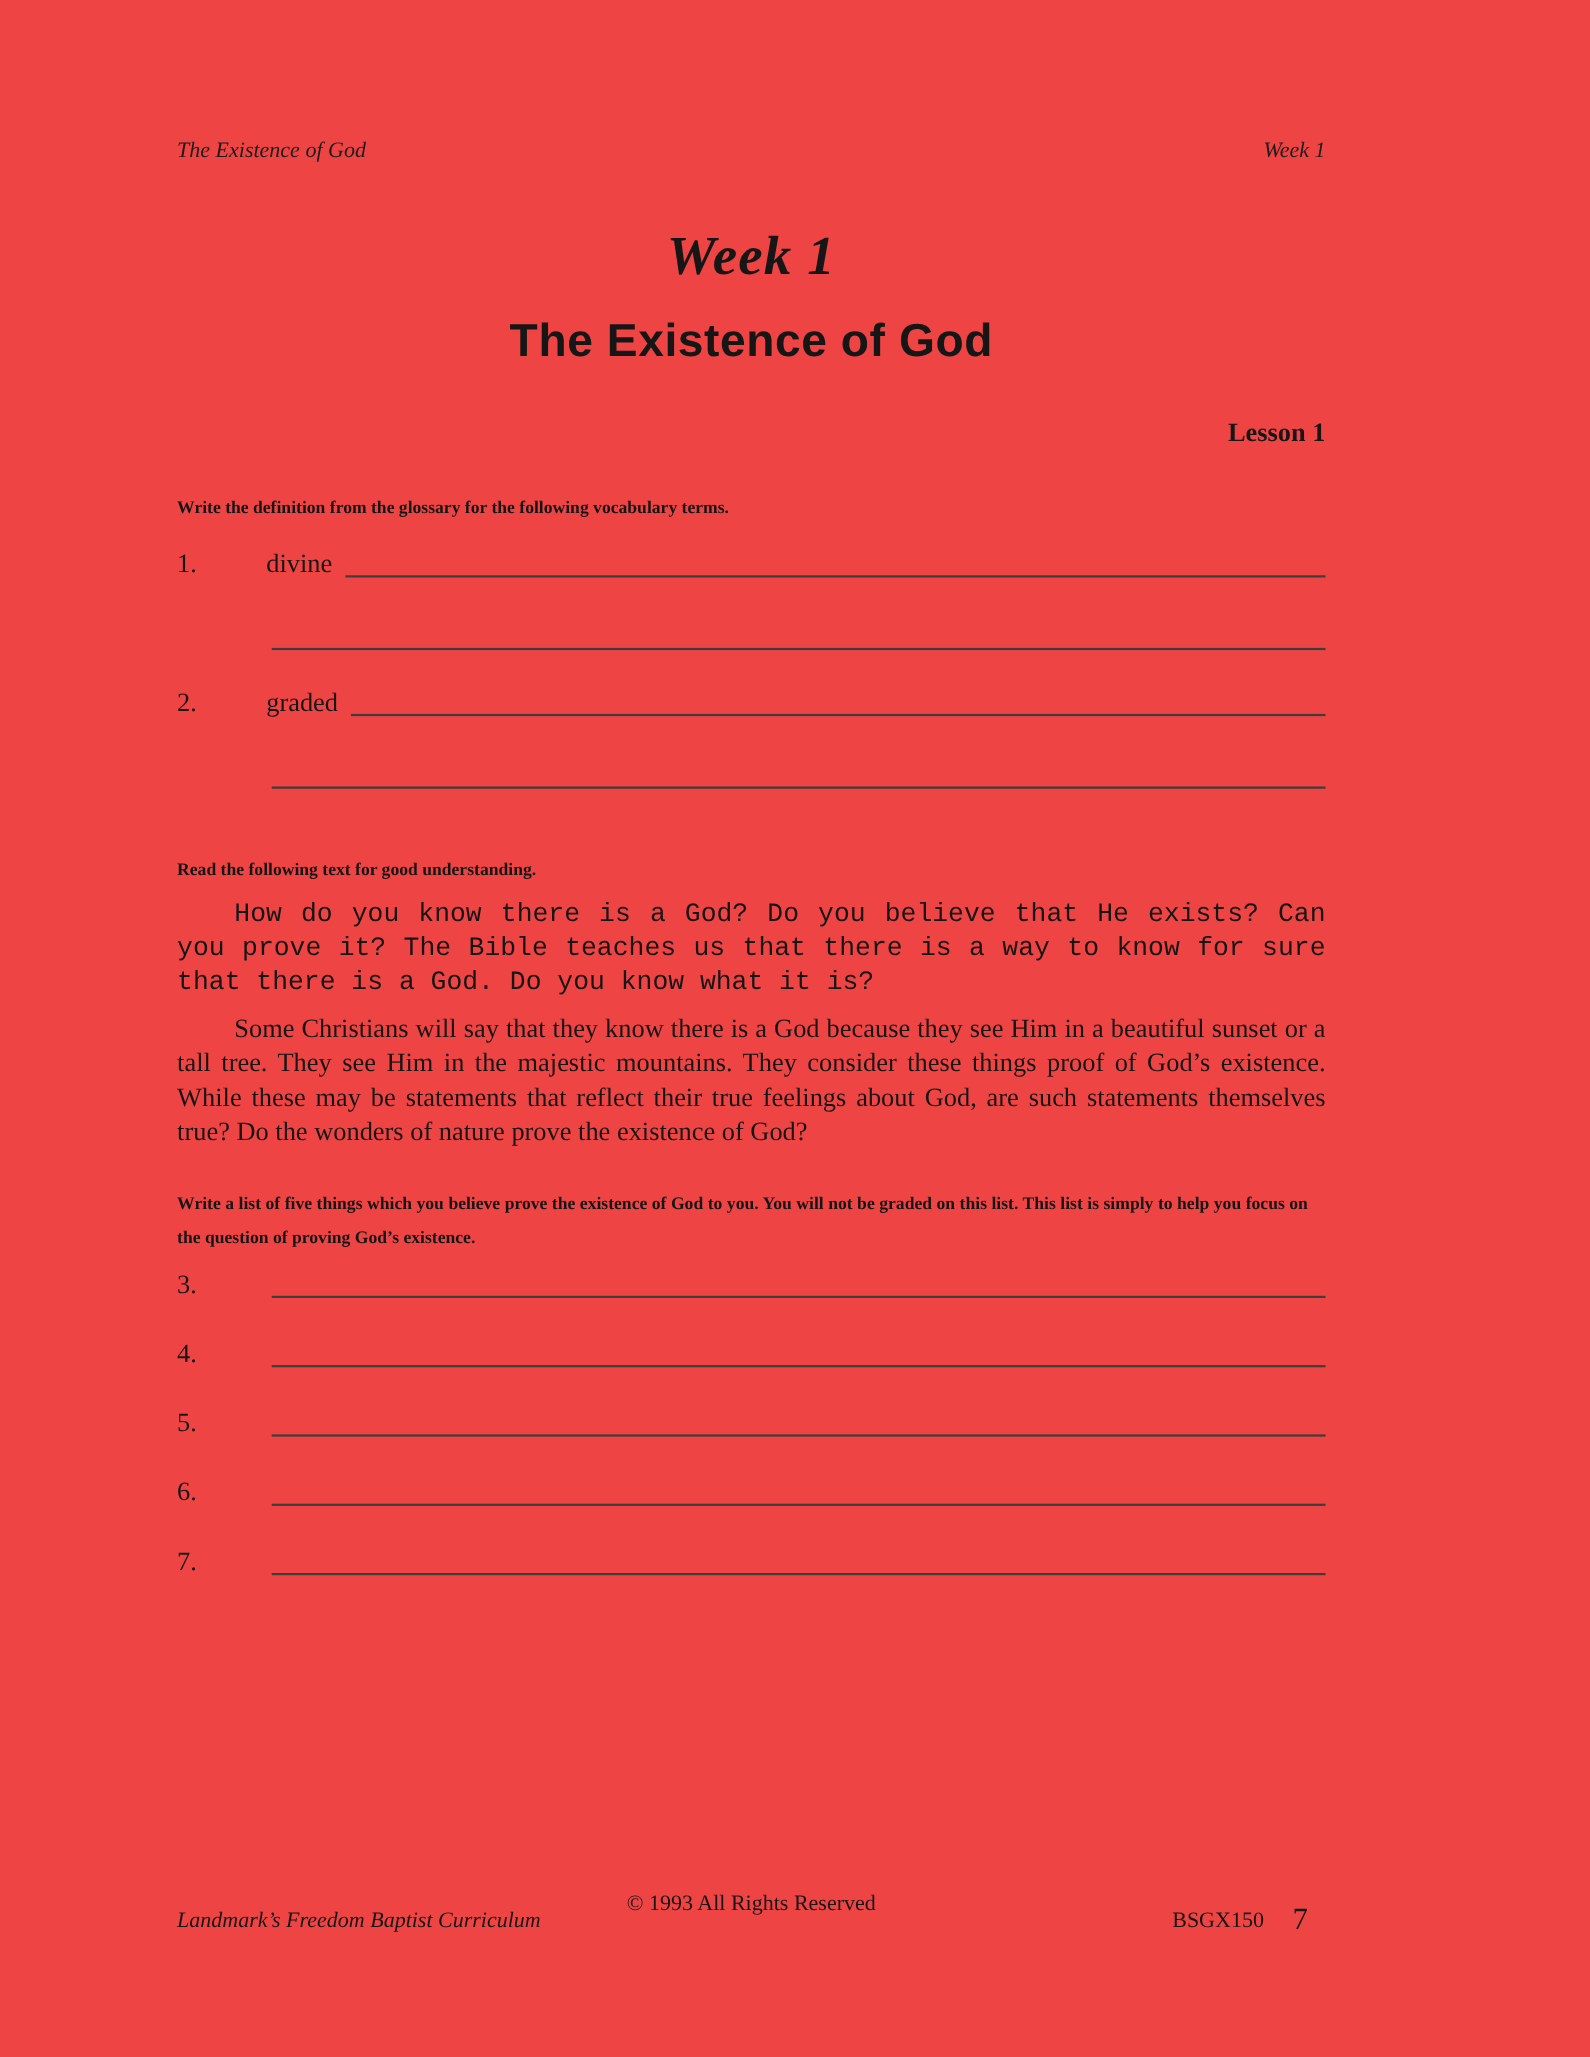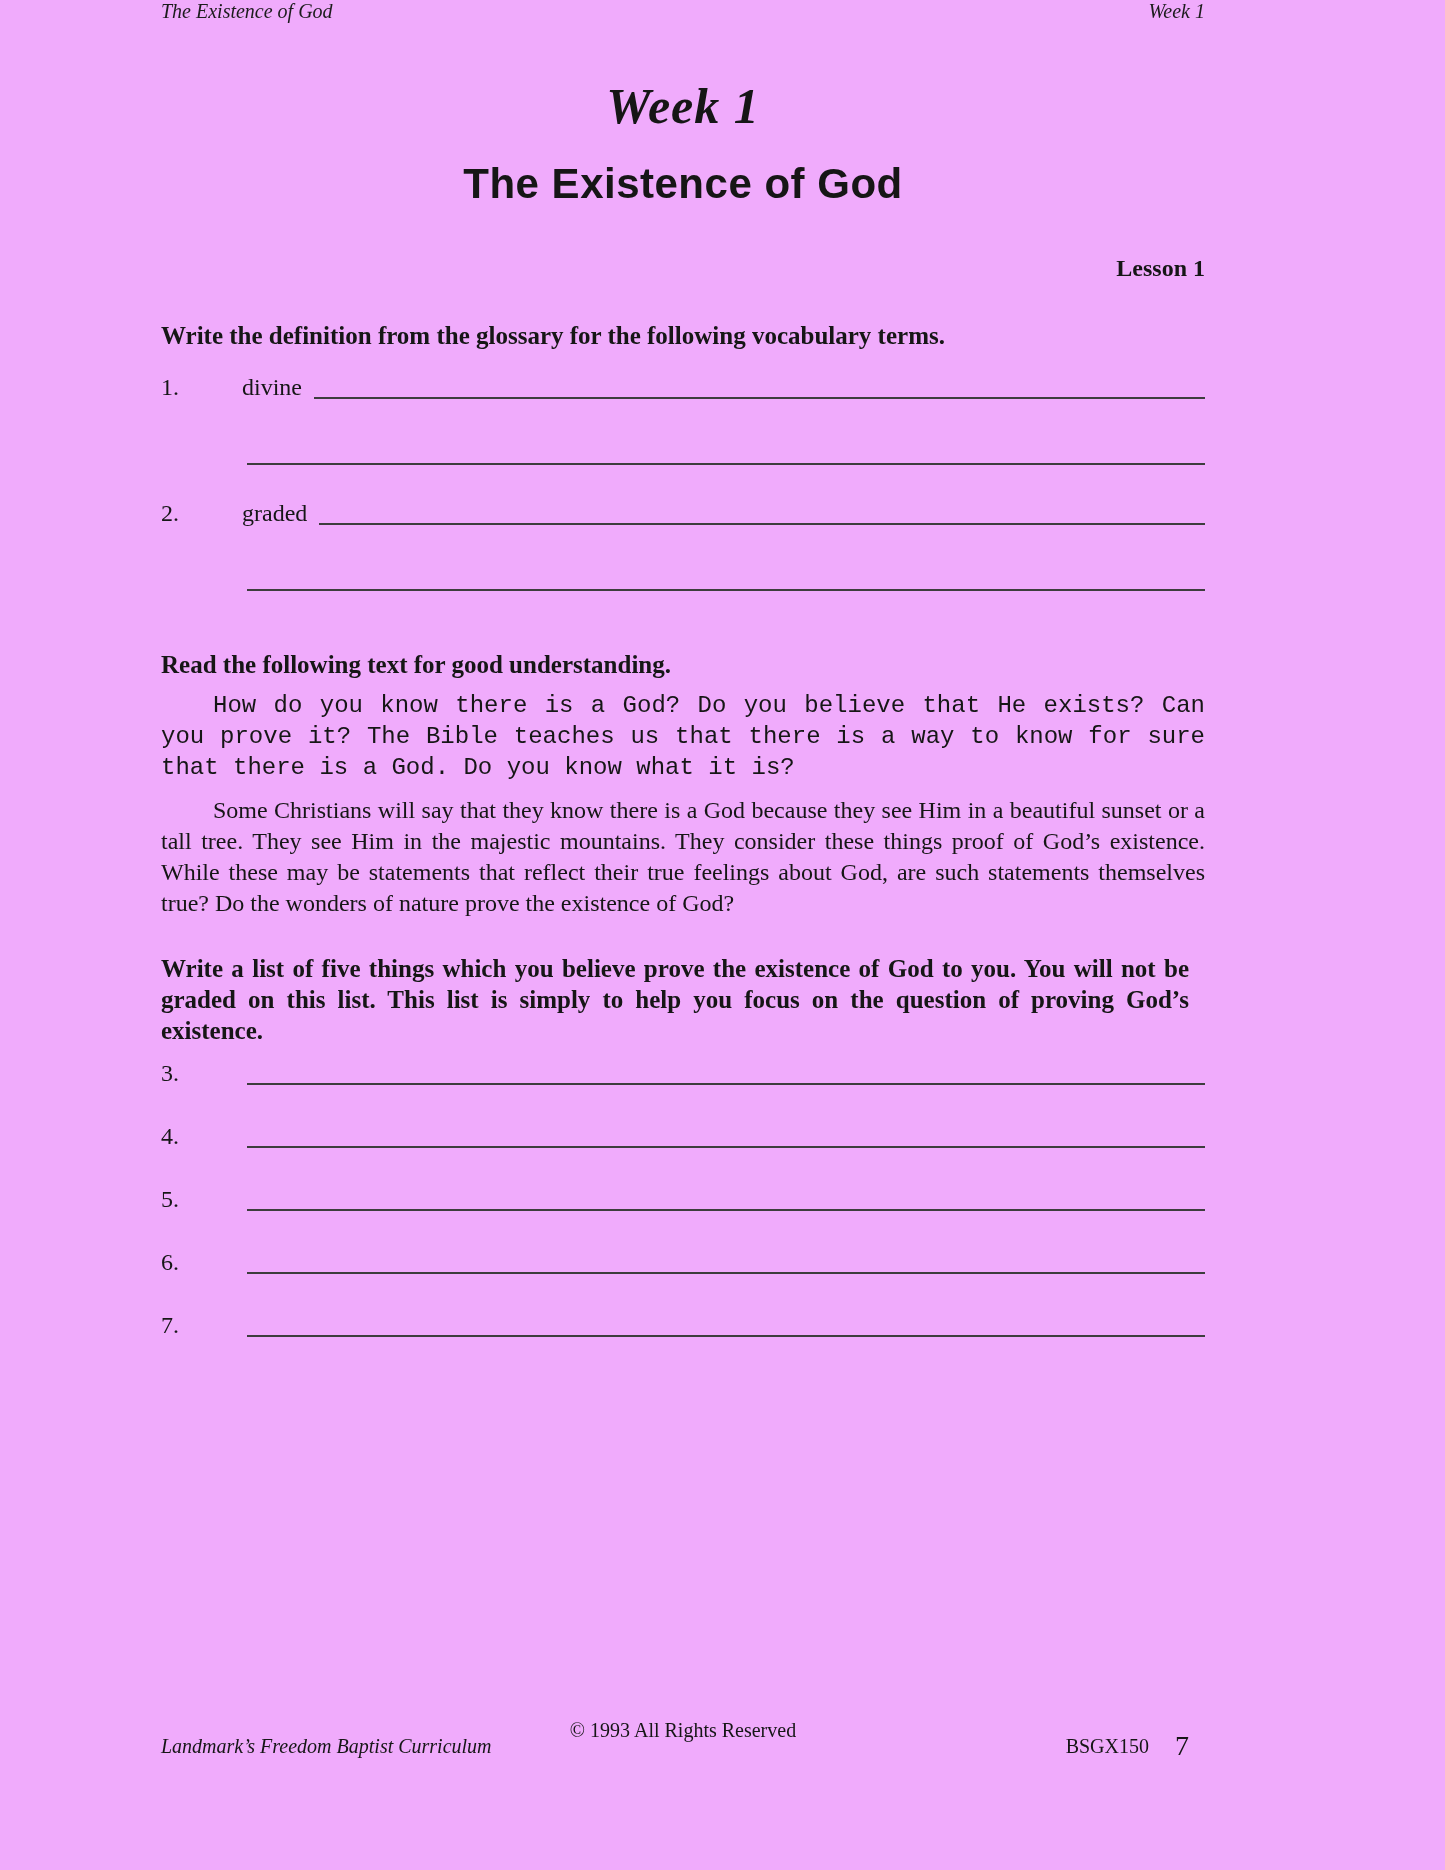--- a/index.html
+++ b/index.html
@@ -4,24 +4,25 @@
 <style>
   html, body {
     margin: 0;
     padding: 0;
     background: #ffffff;
   }
   .sheet {
     position: relative;
     width: 1445px;
     height: 1870px;
-    background: #f0abfc;
+    background: #ef4444;
     color: #161616;
     font-family: "Liberation Serif", serif;
     box-sizing: border-box;
+    padding-top: 126px;
     overflow: hidden;
   }
   .content {
     margin-left: 161px;
     margin-right: 240px; 
   }
   
   .runhead {
     display: flex;
     justify-content: space-between;
@@ -53,21 +54,21 @@
   .lesson-head {
     margin: 46px 0 0 0;
     text-align: right;
     font-size: 24px;
     line-height: 28px;
     font-weight: bold;
   }
   
   .instruction {
     margin: 38px 16px 0 0;
-    font-size: 25px;
+    font-size: 16px;
     line-height: 31px;
     font-weight: bold;
   }
   .justify { text-align: justify; }
   
   .vocab-row {
     display: flex;
     align-items: flex-end;
     margin-top: 18px;
     height: 32px;

